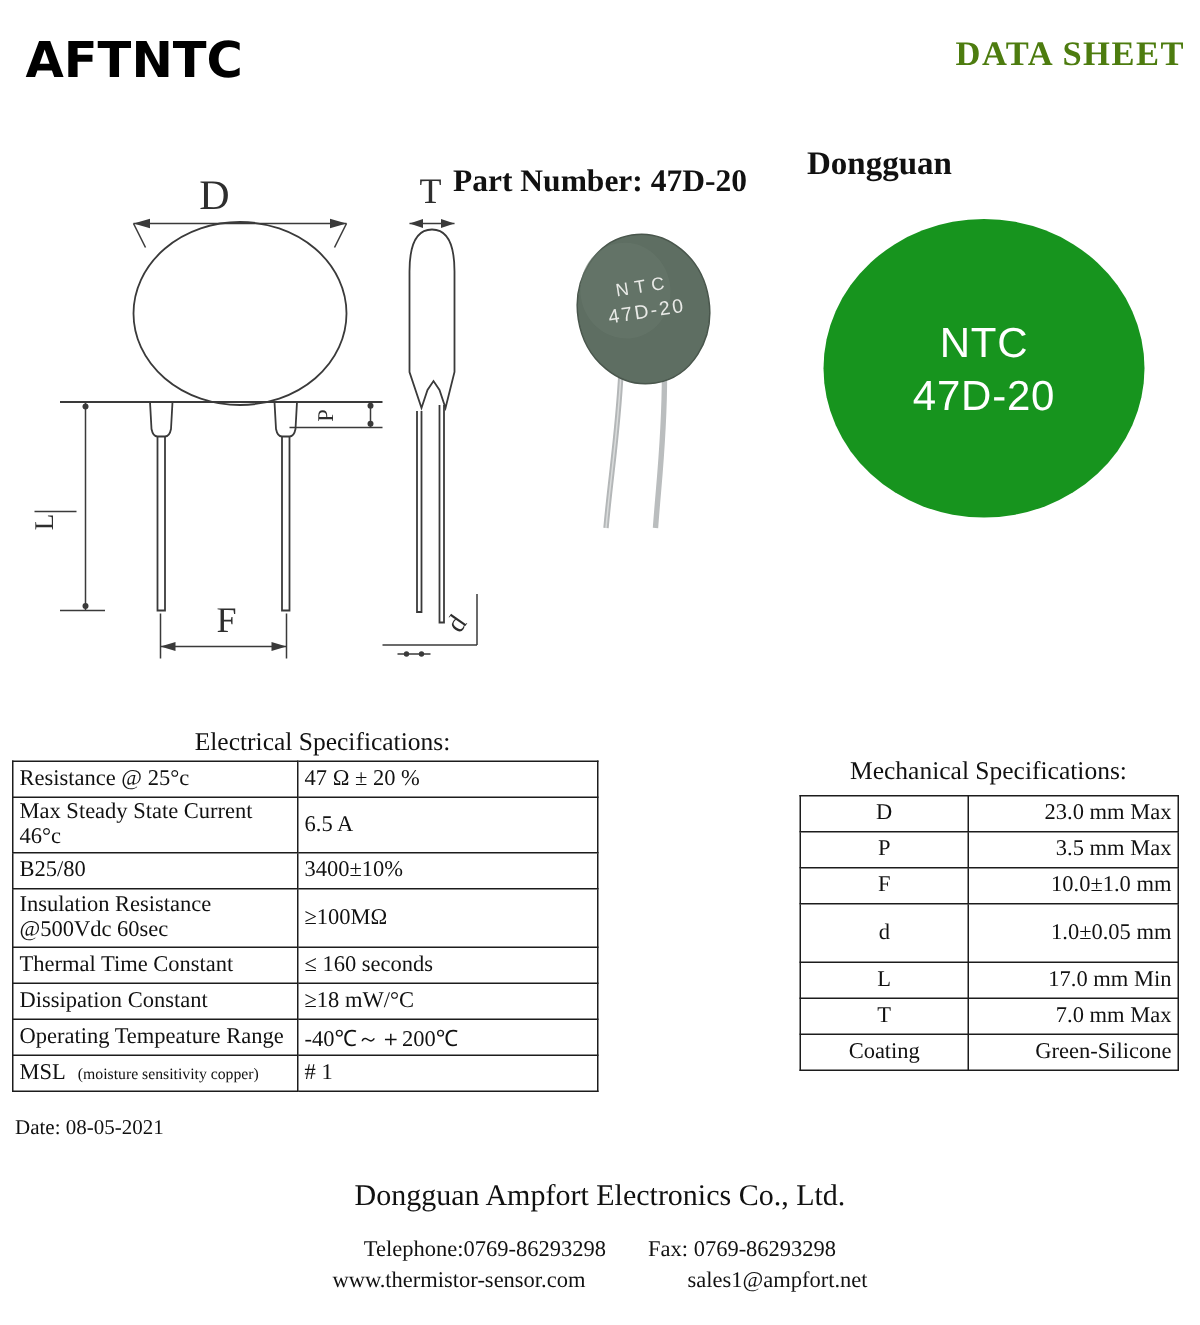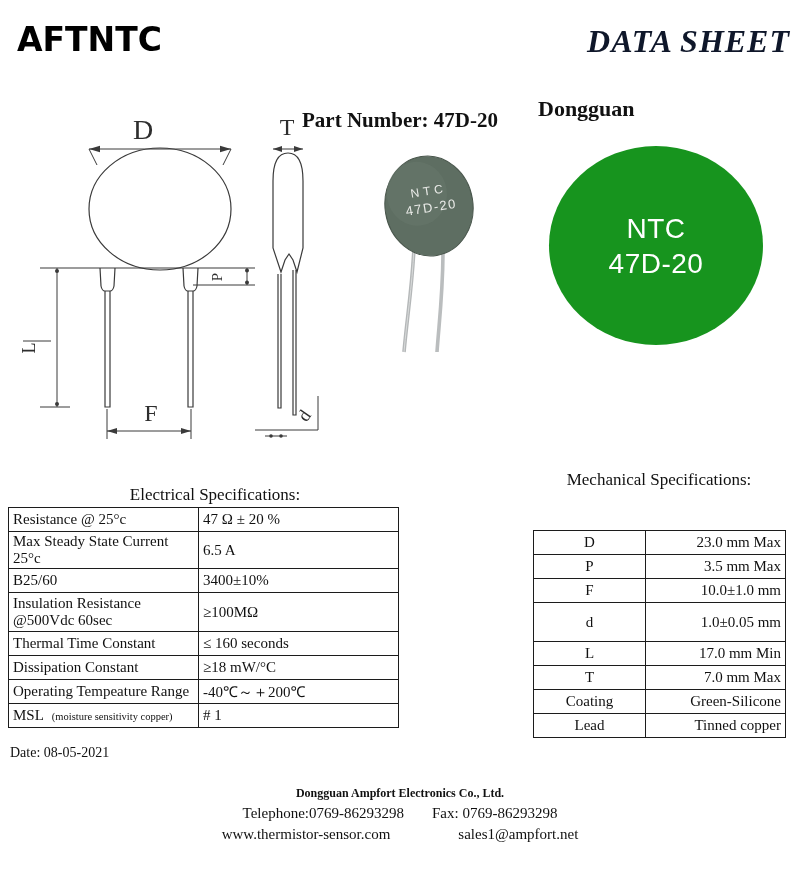--- a/index.html
+++ b/index.html
@@ -9,21 +9,21 @@
     font-family:"Liberation Serif", serif; color:#111; overflow:hidden;
   }
   
   .brand {
     position:absolute; left:17px; top:20px;
     font-family:"DejaVu Sans", sans-serif; font-weight:800;
     font-size:33px; letter-spacing:0px; color:#000;
   }
   .doc-title {
     position:absolute; right:10px; top:23px;
-    font-size:32px; font-weight:bold; letter-spacing:1px; color:#0f172a;font-style:italic;
+    font-size:23px; font-weight:bold; letter-spacing:1px; color:#4d7c0f;
   }
   .part-number {
     position:absolute; left:0; top:72px; width:100%;
     text-align:center; font-size:21px; font-weight:bold;margin-top:36px;
   }
   .marking-heading {
     position:absolute; left:538px; top:96px;
     font-size:22px; font-weight:bold;
   }
   
@@ -43,38 +43,38 @@
   .badge {
     position:absolute; left:549px; top:146px; width:214px; height:199px;
     border-radius:50%;
     display:flex; flex-direction:column; align-items:center; justify-content:center;
     font-family:"Liberation Sans", sans-serif;
     font-size:28px; line-height:1.25; letter-spacing:0.5px;
   }
   
   .spec-title { position:absolute; font-size:17px; text-align:center; }
   .spec-title.elec { left:20px;   top:485px; width:390px; }
-  .spec-title.mech { left:533px; top:470px; width:252px; }
+  .spec-title.mech { left:533px; top:504px; width:252px; }
   table.spec { position:absolute; border-collapse:collapse; table-layout:fixed; }
   table.spec td {
     border:1.6px solid #1c1c1c; font-size:15px; vertical-align:middle;
     height:24px; padding:1px 4px;
   }
   table.elec { left:8px; top:507px; width:390px; }
   table.elec td.lbl { width:190px; text-align:left;margin-top:44px; }
   table.elec td.val { width:200px; text-align:left; }
   table.mech { left:533px; top:530px; width:252px; }
   table.mech td.lbl { width:112px; text-align:center; }
   table.mech td.val { width:140px; text-align:right; }
   tr.tall td { height:39px; }
   .note { font-size:10.5px; padding-left:8px; }
   
   .date-line { position:absolute; left:10px; top:745px; font-size:14px; }
   .footer { position:absolute; left:0; top:786px; width:100%; text-align:center; }
-  .footer .company { font-weight:bold; font-size:12px; margin-bottom:4px; }
+  .footer .company { font-weight:normal; font-size:20px; margin-bottom:16px; }
   .footer .line { font-size:15px; margin-bottom:4px; }
   .footer .pair span { margin:0 14px; }
   .footer .contact span { margin:0 34px; }
 </style>
 </head>
 <body>
 
 <div class="page">
 
   <div class="brand">AFTNTC</div>
@@ -160,25 +160,25 @@
   </div>
 
   <div class="spec-title elec">Electrical Specifications:</div>
   <table class="spec elec">
     <tbody>
       <tr>
         <td class="lbl">Resistance @ 25°c</td>
         <td class="val">47 Ω ± 20 %</td>
       </tr>
       <tr>
-        <td class="lbl">Max Steady State Current 25°c</td>
+        <td class="lbl">Max Steady State Current 46°c</td>
         <td class="val">6.5 A</td>
       </tr>
       <tr>
-        <td class="lbl">B25/60</td>
+        <td class="lbl">B25/80</td>
         <td class="val">3400±10%</td>
       </tr>
       <tr class="tall">
         <td class="lbl">Insulation Resistance @500Vdc 60sec</td>
         <td class="val">≥100MΩ</td>
       </tr>
       <tr>
         <td class="lbl">Thermal Time Constant</td>
         <td class="val">≤ 160 seconds</td>
       </tr>
@@ -222,24 +222,20 @@
         <td class="lbl">L</td>
         <td class="val">17.0 mm Min</td>
       </tr>
       <tr>
         <td class="lbl">T</td>
         <td class="val">7.0 mm Max</td>
       </tr>
       <tr>
         <td class="lbl">Coating</td>
         <td class="val">Green-Silicone</td>
-      </tr>
-      <tr>
-        <td class="lbl">Lead</td>
-        <td class="val">Tinned copper</td>
       </tr>
     </tbody>
   </table>
 
   <div class="date-line">Date: 08-05-2021</div>
 
   <div class="footer">
     <div class="company">Dongguan Ampfort Electronics Co., Ltd.</div>
     <div class="line pair">
       <span>Telephone:0769-86293298</span><span>Fax: 0769-86293298</span>

